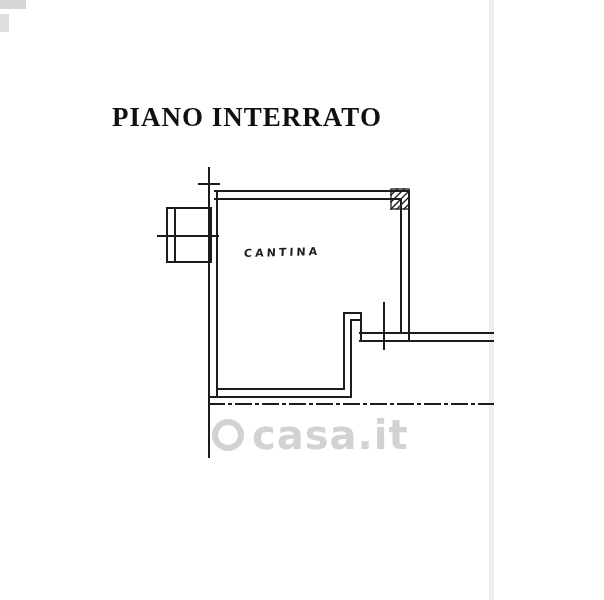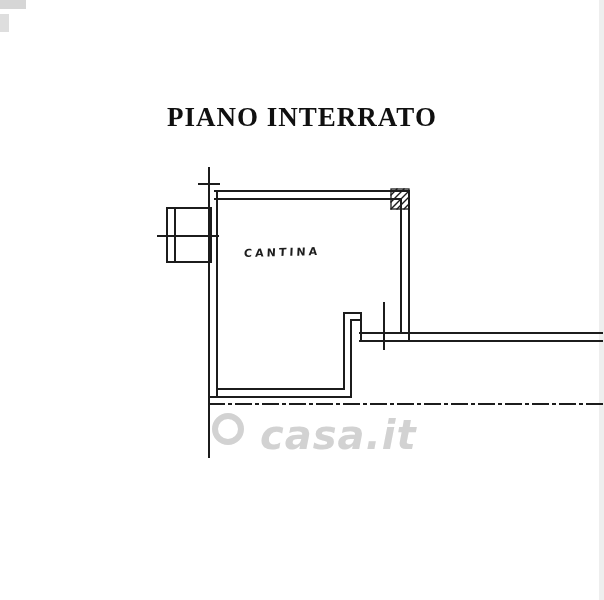--- a/index.html
+++ b/index.html
@@ -1,34 +1,34 @@
 <!DOCTYPE html>
 <html><head>
 <meta charset="utf-8">
 <style>
   html,body{margin:0;padding:0;background:#ffffff;}
   .page{
-    position:relative;width:604px;height:600px;background:#ffffff;
+    position:relative;width:494px;height:600px;background:#ffffff;
     overflow:hidden;font-family:"Liberation Sans",sans-serif;
   }
   .title{
     position:absolute;top:102px;left:0;width:100%;margin:0;
     text-align:center;font-family:"Liberation Serif",serif;
     font-size:27px;font-weight:700;letter-spacing:1px;color:#101010;
   }
   .plan{position:absolute;top:0;left:0;}
   .room-label{
     position:absolute;left:244px;top:246px;
     font-size:11px;font-weight:700;letter-spacing:3px;color:#1d1d1d;
     transform:rotate(-1.5deg) skewX(-4deg);
     font-family:"DejaVu Sans",sans-serif;
   }
   .watermark{
     position:absolute;left:212px;top:413px;
-    display:flex;gap:16px;opacity:0.8;font-style:italic;
+    display:flex;align-items:center;gap:8px;opacity:0.8;
   }
   .ring{
     width:32px;height:32px;box-sizing:border-box;
     border:6px solid #c7c7c7;border-radius:50%;
   }
   .wm-text{
     font-size:40px;font-weight:600;color:#c7c7c7;letter-spacing:1px;
     font-family:"DejaVu Sans",sans-serif;line-height:1.1;
   }
   .artifact{position:absolute;background:#b5b5b5;}

